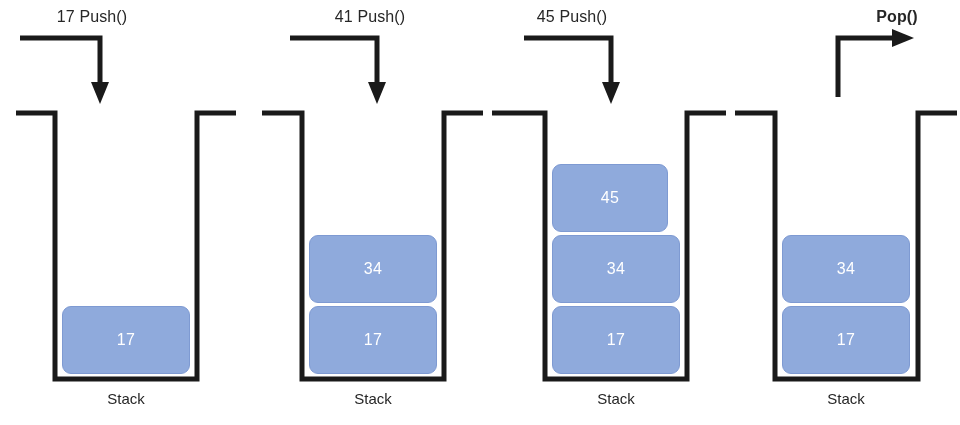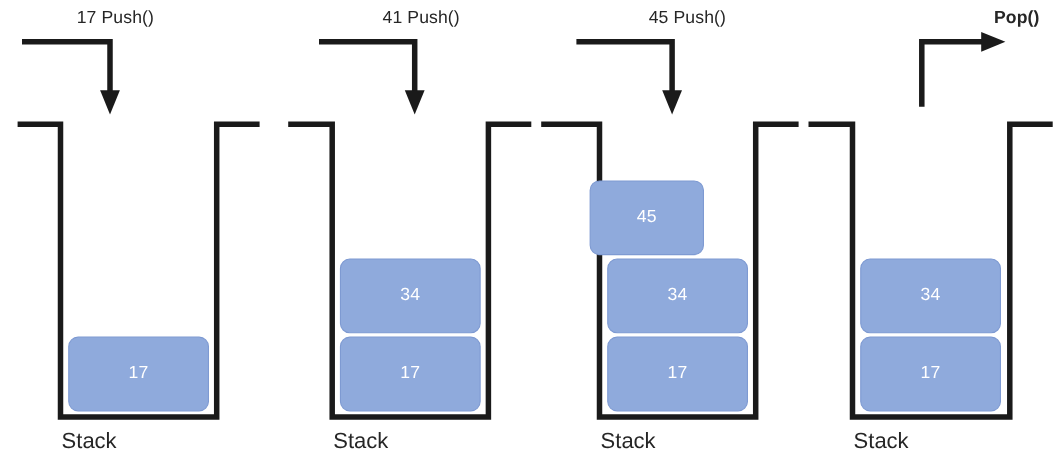--- a/index.html
+++ b/index.html
@@ -18,29 +18,30 @@
     position: absolute;
     inset: 0;
     width: 960px;
     height: 425px;
   }
   .op-label {
     position: absolute;
     font-size: 16px;
     color: #262626;
     white-space: nowrap;
-    text-align: right;
+    text-align: center;
     letter-spacing: 0.1px;
+    margin-left: 22px;
   }
   .stack-label {
     position: absolute;
-    font-size: 20px;
+    font-size: 15px;
     color: #262626;
     white-space: nowrap;
-    text-align: left;
+    text-align: center;
   }
   .cell {
     position: absolute;
     box-sizing: border-box;
     background: #8faadc;
     border: 1px solid #7e9ad2;
     border-radius: 9px;
     color: #ffffff;
     font-size: 16px;
     display: flex;
@@ -83,22 +84,22 @@
 
 <div class="op-label" style="left:0px; top:8px; width:140px;">17 Push()</div>
 <div class="cell" style="left:62px; top:306px; width:128px; height:68px;">17</div>
 <div class="stack-label" style="left:56px; top:390px; width:140px;">Stack</div>
 
 <div class="op-label" style="left:278px; top:8px; width:140px;">41 Push()</div>
 <div class="cell" style="left:309px; top:235px; width:128px; height:68px;">34</div>
 <div class="cell" style="left:309px; top:306px; width:128px; height:68px;">17</div>
 <div class="stack-label" style="left:303px; top:390px; width:140px;">Stack</div>
 
-<div class="op-label" style="left:520px; top:8px; width:140px;">45 Push()</div>
-<div class="cell" style="left:536px; top:164px; width:104px; height:68px;">45</div>
+<div class="op-label" style="left:480px; top:8px; width:140px;">45 Push()</div>
+<div class="cell" style="left:552px; top:164px; width:116px; height:68px;">45</div>
 <div class="cell" style="left:552px; top:235px; width:128px; height:68px;">34</div>
 <div class="cell" style="left:552px; top:306px; width:128px; height:68px;">17</div>
 <div class="stack-label" style="left:546px; top:390px; width:140px;">Stack</div>
 
 <div class="op-label" style="left:805px; top:8px; width:140px;font-weight:bold;">Pop()</div>
 <div class="cell" style="left:782px; top:235px; width:128px; height:68px;">34</div>
 <div class="cell" style="left:782px; top:306px; width:128px; height:68px;">17</div>
 <div class="stack-label" style="left:776px; top:390px; width:140px;">Stack</div>
 
 </body></html>

